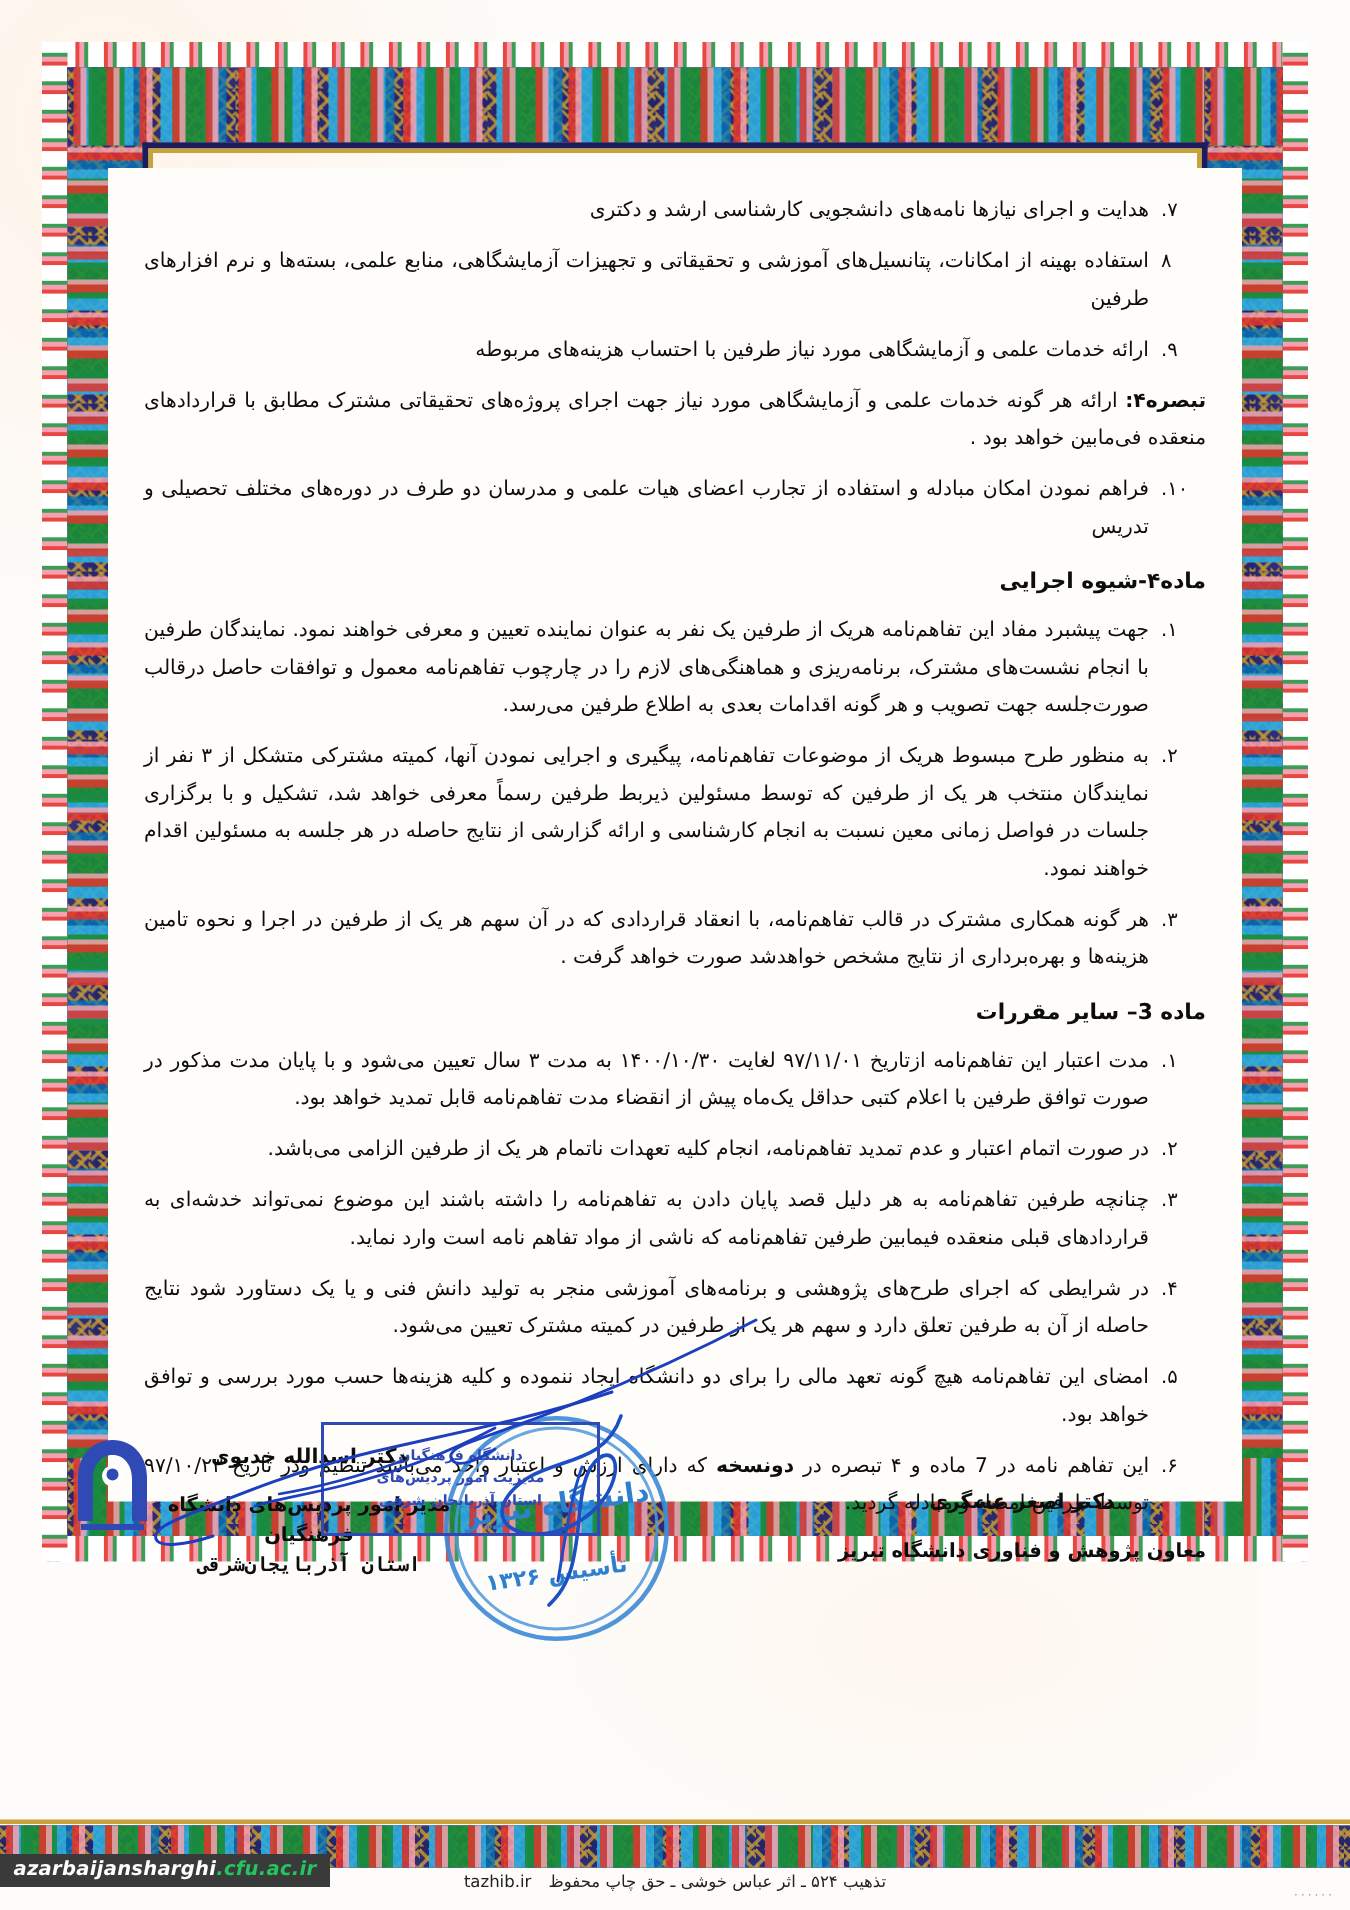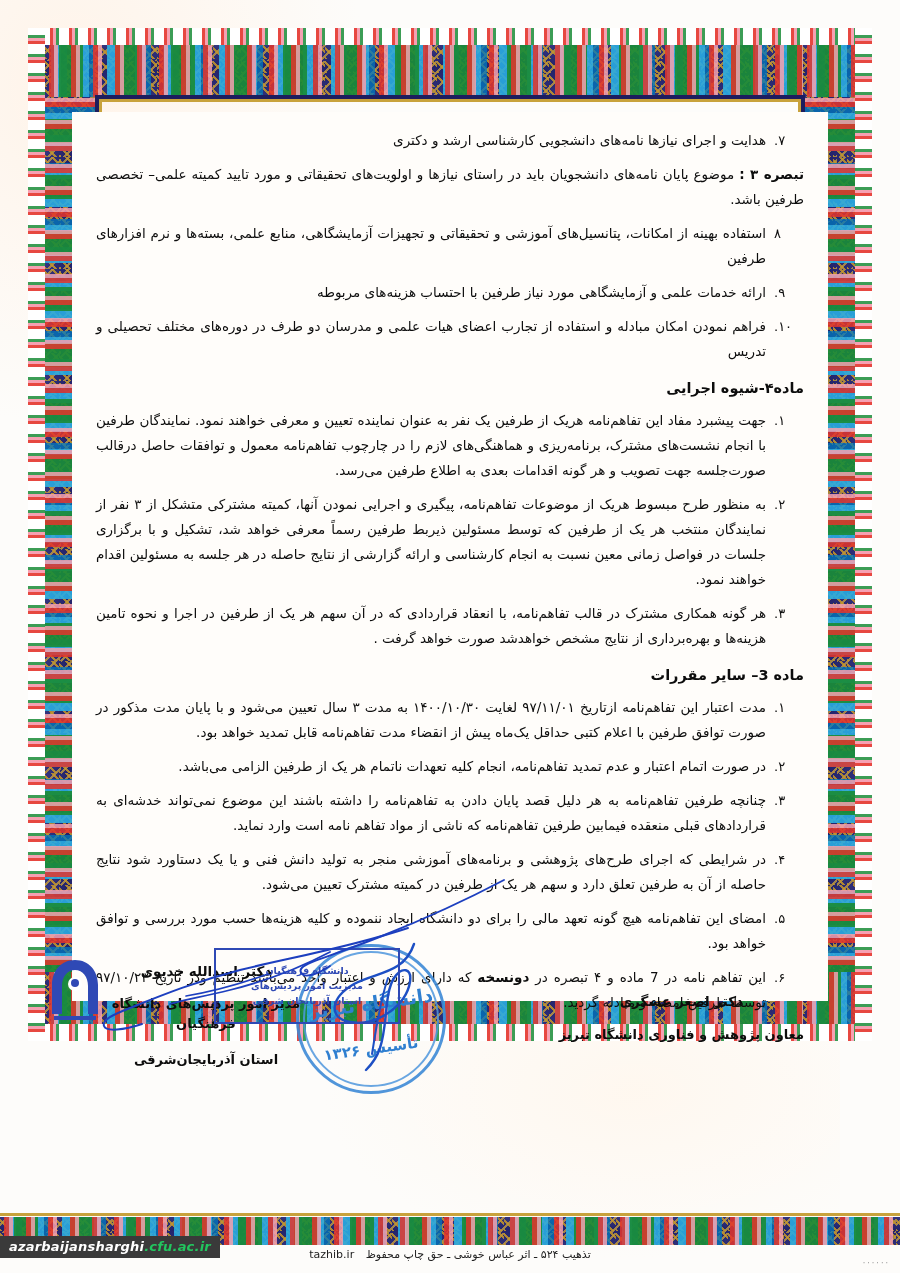--- a/index.html
+++ b/index.html
@@ -265,33 +265,33 @@
 
   <div class="field"></div>
 
   <div id="content">
 
     <div class="row">
       <span class="num">۷.</span>
       <span class="txt">هدایت و اجرای نیازها نامه‌های دانشجویی کارشناسی ارشد و دکتری</span>
     </div>
 
-    <div class="note">
-      <b>تبصره ۳ :</b><span> موضوع پایان نامه‌های دانشجویان باید در راستای نیازها و اولویت‌های تحقیقاتی و مورد تایید کمیته علمی– تخصصی طرفین باشد.</span>
-    </div>
 
     <div class="row">
       <span class="num">۸</span>
       <span class="txt">استفاده بهینه از امکانات، پتانسیل‌های آموزشی و تحقیقاتی و تجهیزات آزمایشگاهی، منابع علمی، بسته‌ها و نرم افزارهای طرفین</span>
     </div>
     <div class="row">
       <span class="num">۹.</span>
       <span class="txt">ارائه خدمات علمی و آزمایشگاهی مورد نیاز طرفین با احتساب هزینه‌های مربوطه</span>
     </div>
 
+    <div class="note">
+      <b>تبصره۴:</b><span> ارائه هر گونه خدمات علمی و آزمایشگاهی مورد نیاز جهت اجرای پروژه‌های تحقیقاتی مشترک مطابق با قراردادهای منعقده فی‌مابین خواهد بود .</span>
+    </div>
 
     <div class="row">
       <span class="num">۱۰.</span>
       <span class="txt">فراهم نمودن امکان مبادله و استفاده از تجارب اعضای هیات علمی و مدرسان دو طرف در دوره‌های مختلف تحصیلی و تدریس</span>
     </div>
 
     <h2 class="article">ماده۴-شیوه اجرایی</h2>
 
     <div class="row">
       <span class="num">۱.</span>
@@ -351,21 +351,21 @@
 
     <svg class="ink" style="left:188px;top:-14px;width:190px;height:150px;" viewBox="0 0 190 150">
       <path d="M130 6 C120 36, 92 34, 70 46 C46 60, 44 80, 66 84 C92 89, 122 68, 126 44
                C128 30, 118 28, 110 40 C100 56, 104 86, 96 110 C92 122, 86 128, 82 132" fill="none" stroke="#1d4fc4" stroke-width="2.4" stroke-linecap="round"></path>
       <path d="M104 40 C96 62, 92 92, 88 116" fill="none" stroke="#1d4fc4" stroke-width="2" stroke-linecap="round"></path>
     </svg>
 
     <div class="sig sig-left">
       <div class="name">دکتر اسدالله خدیوی</div>
       <div class="title">مدیر امور پردیس‌های دانشگاه فرهنگیان</div>
-      <div class="title" style="margin-top:16px;">استان آذربایجان‌شرقی</div>
+      <div class="title" style="margin-top:0;font-family:Liberation Mono, monospace;">استان آذربایجان‌شرقی</div>
     </div>
 
     <div class="stamp-rect">
       <div>دانشگاه فرهنگیان</div>
       <div>مدیریت امور پردیس‌های</div>
       <div>استان آذربایجان شرقی</div>
     </div>
 
     <svg class="stamp-logo" viewBox="0 0 62 66">
       <path d="M31 4 C17 4 8 15 8 29 L8 58 L18 58 L18 30 C18 21 23 14 31 14

